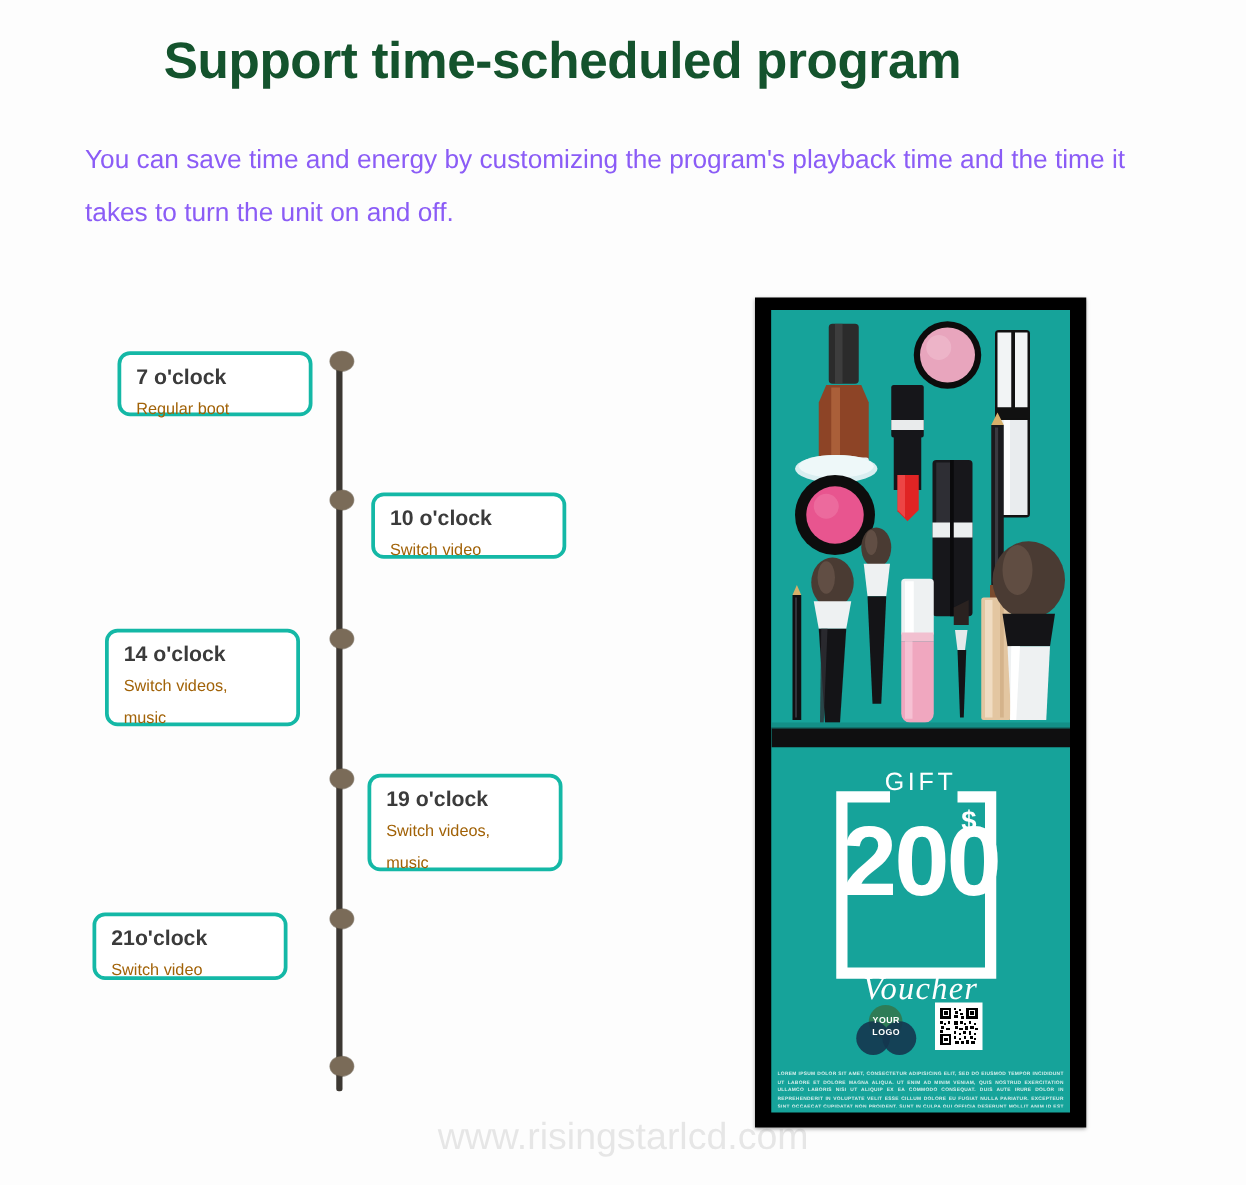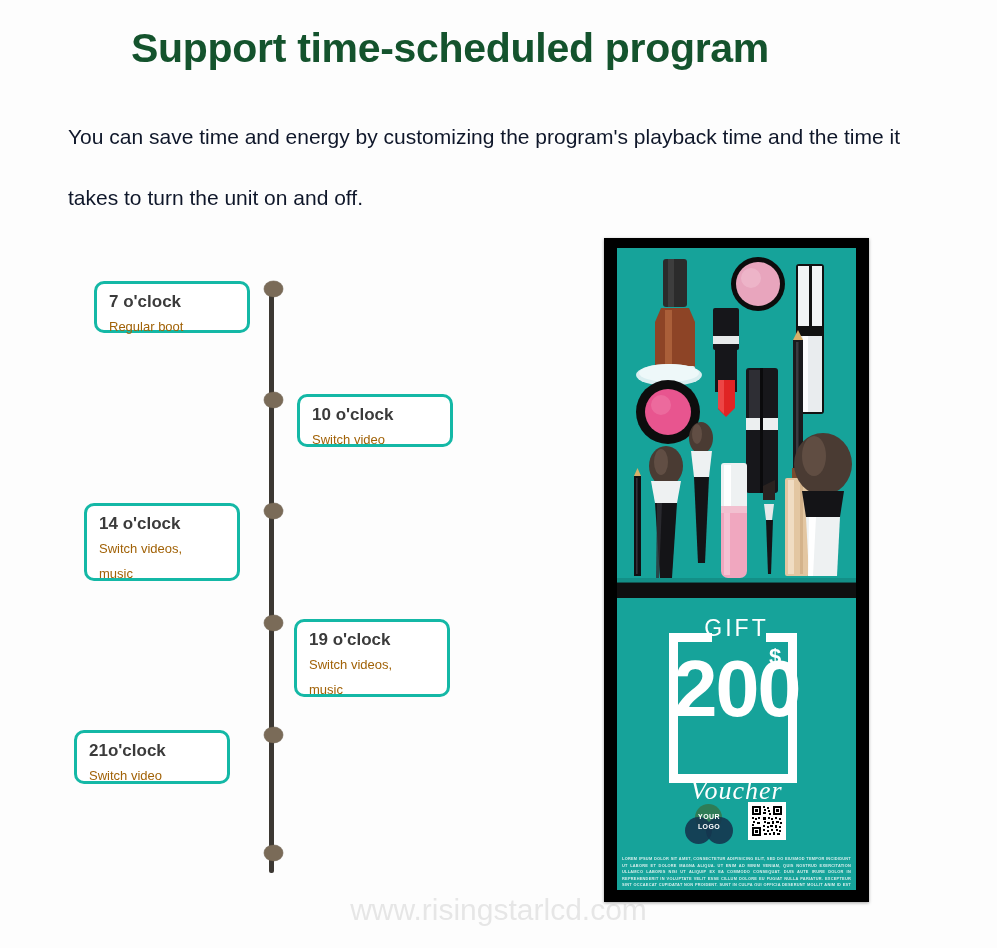--- a/index.html
+++ b/index.html
@@ -28,22 +28,22 @@
     color: #14532d;
     letter-spacing: -0.3px;
     line-height: 1.1;
   }
   #page-subtitle {
     position: absolute;
     left: 68px;
     top: 106px;
     width: 880px;
     font-size: 21px;
-    color: #0f172a;
-    line-height: 61px;
+    color: #8b5cf6;
+    line-height: 43px;
     font-weight: 400;
   }
 
   
   #timeline {
     position: absolute;
     left: 0;
     top: 0;
     width: 560px;
     height: 948px;
@@ -138,21 +138,21 @@
     top: 26px;
     width: 54px;
     height: 18px;
     background: #16a39a;
   }
   #gift-word {
     position: absolute;
     left: 0; top: 15px; width: 239px;
     text-align: center;
     color: #ffffff;
-    font-size: 23px;
+    font-size: 20px;
     letter-spacing: 3px;
     font-family: "Liberation Sans", sans-serif;
     font-weight: 400;
   }
   #amount {
     position: absolute;
     left: 0; top: 48px; width: 239px;
     text-align: center;
     color: #ffffff;
     font-size: 79px;

